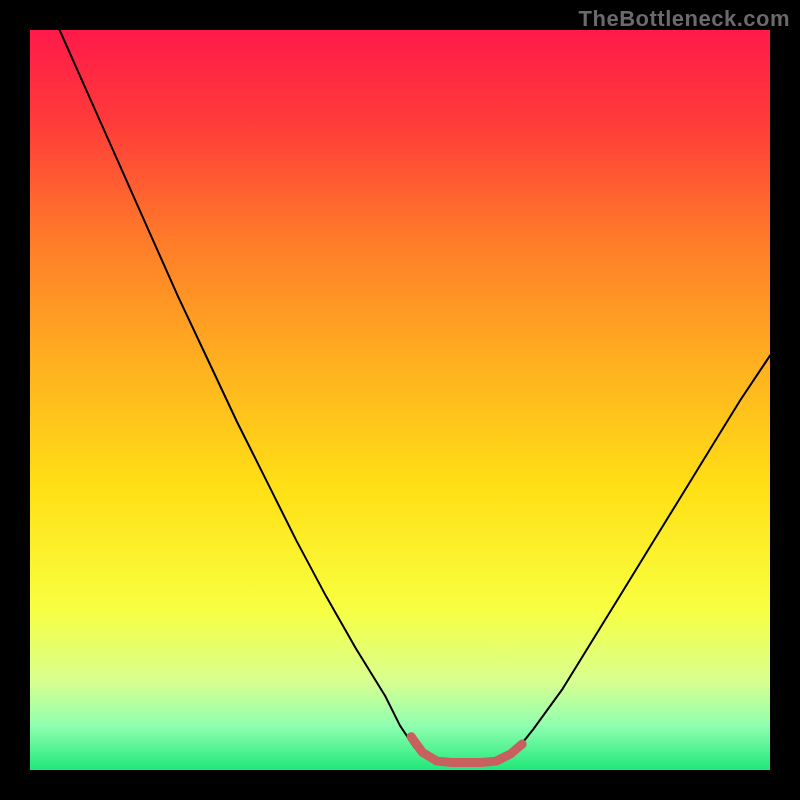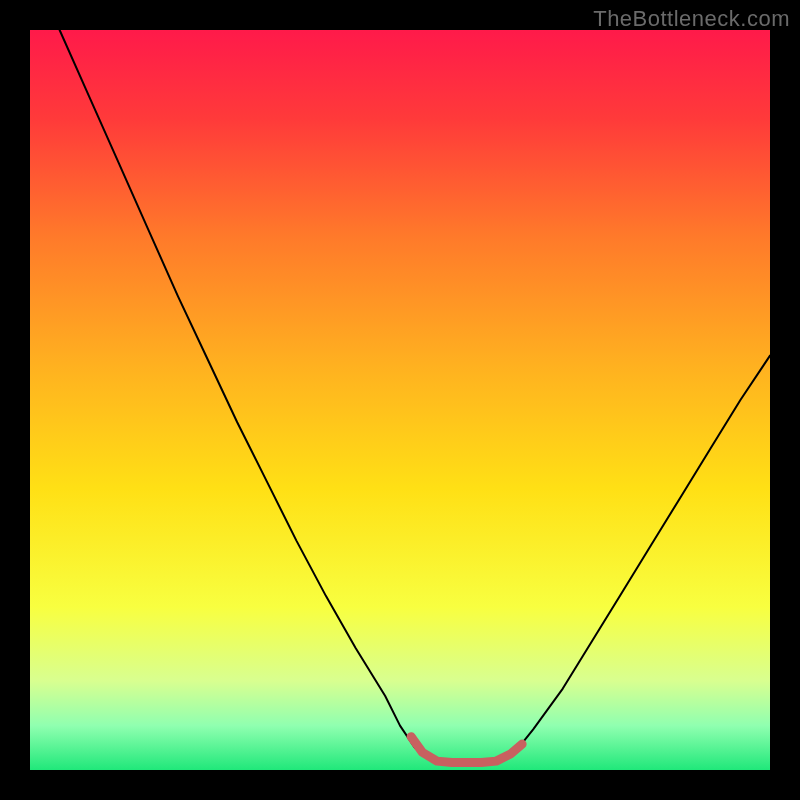--- a/index.html
+++ b/index.html
@@ -17,21 +17,21 @@
     left: 0;
     width: 800px;
     height: 800px;
   }
   .watermark {
     position: absolute;
     top: 6px;
     right: 10px;
     color: #6a6a6a;
     font-size: 22px;
-    font-weight: 400;
+    font-weight: 700;
     letter-spacing: 0.5px;
     z-index: 10;
   }
 </style>
 </head>
 <body>
 
 <div class="chart-container">
   <svg id="chart-svg" width="800" height="800">
       <defs>

